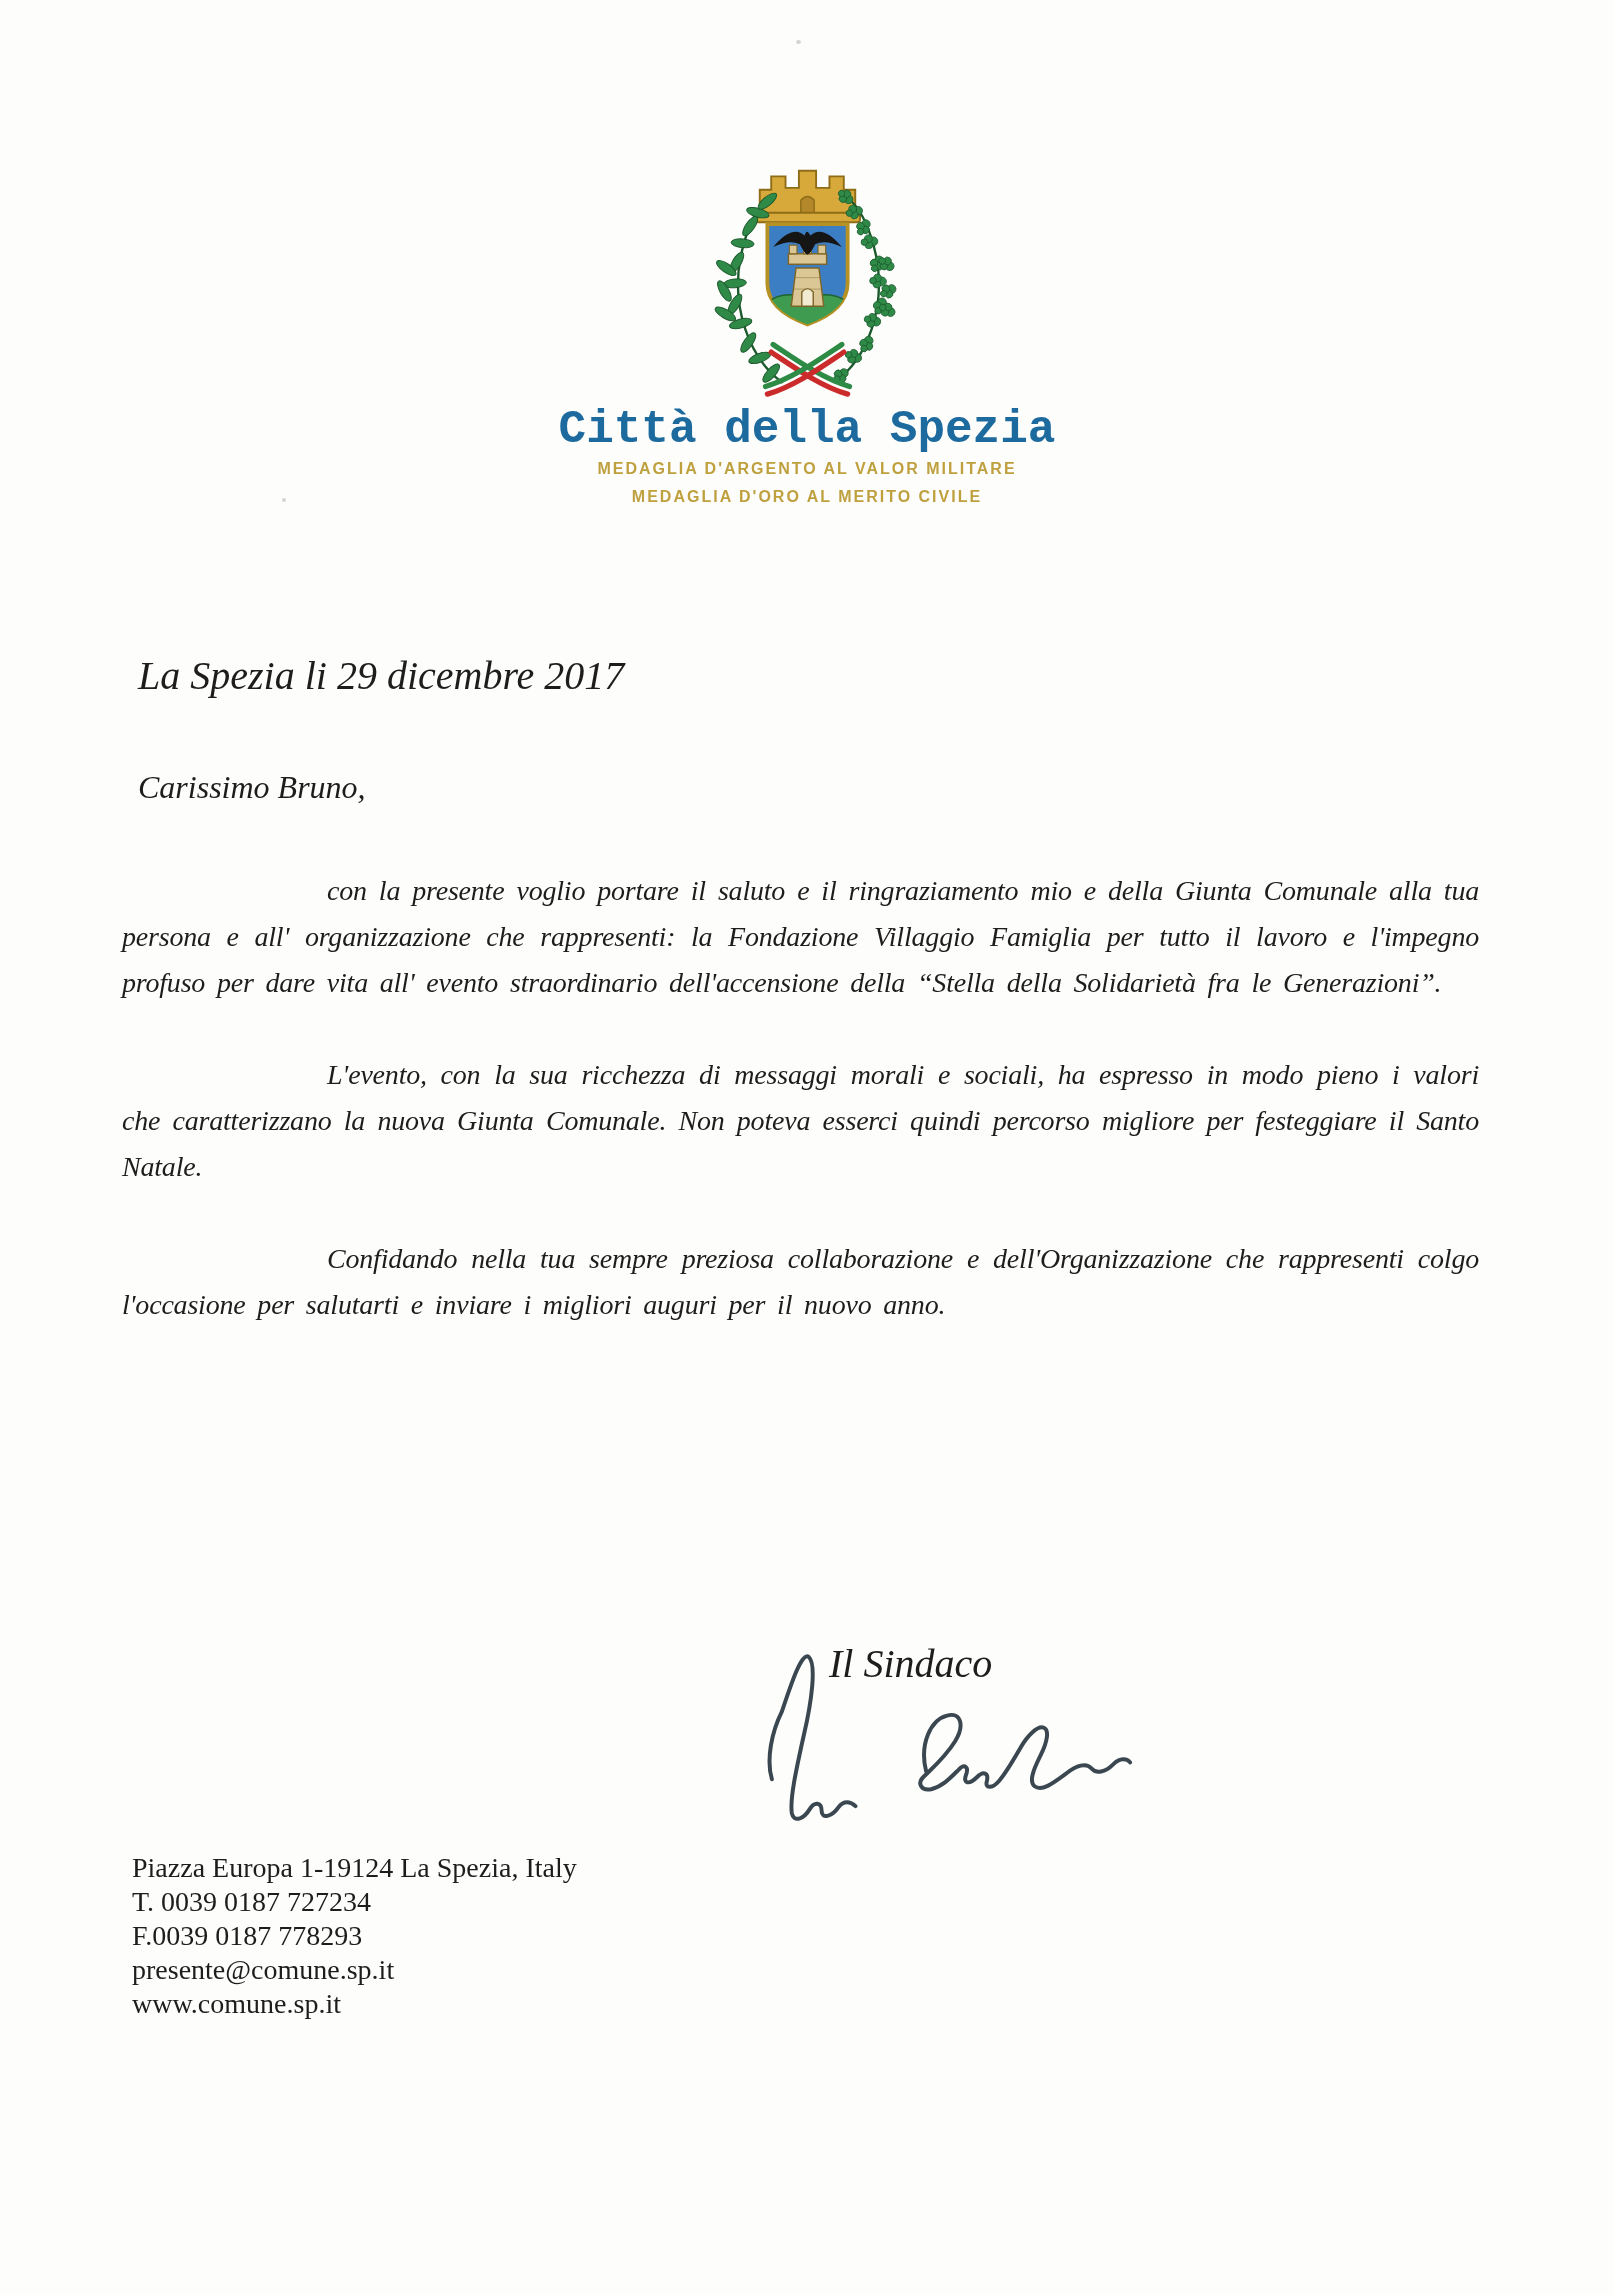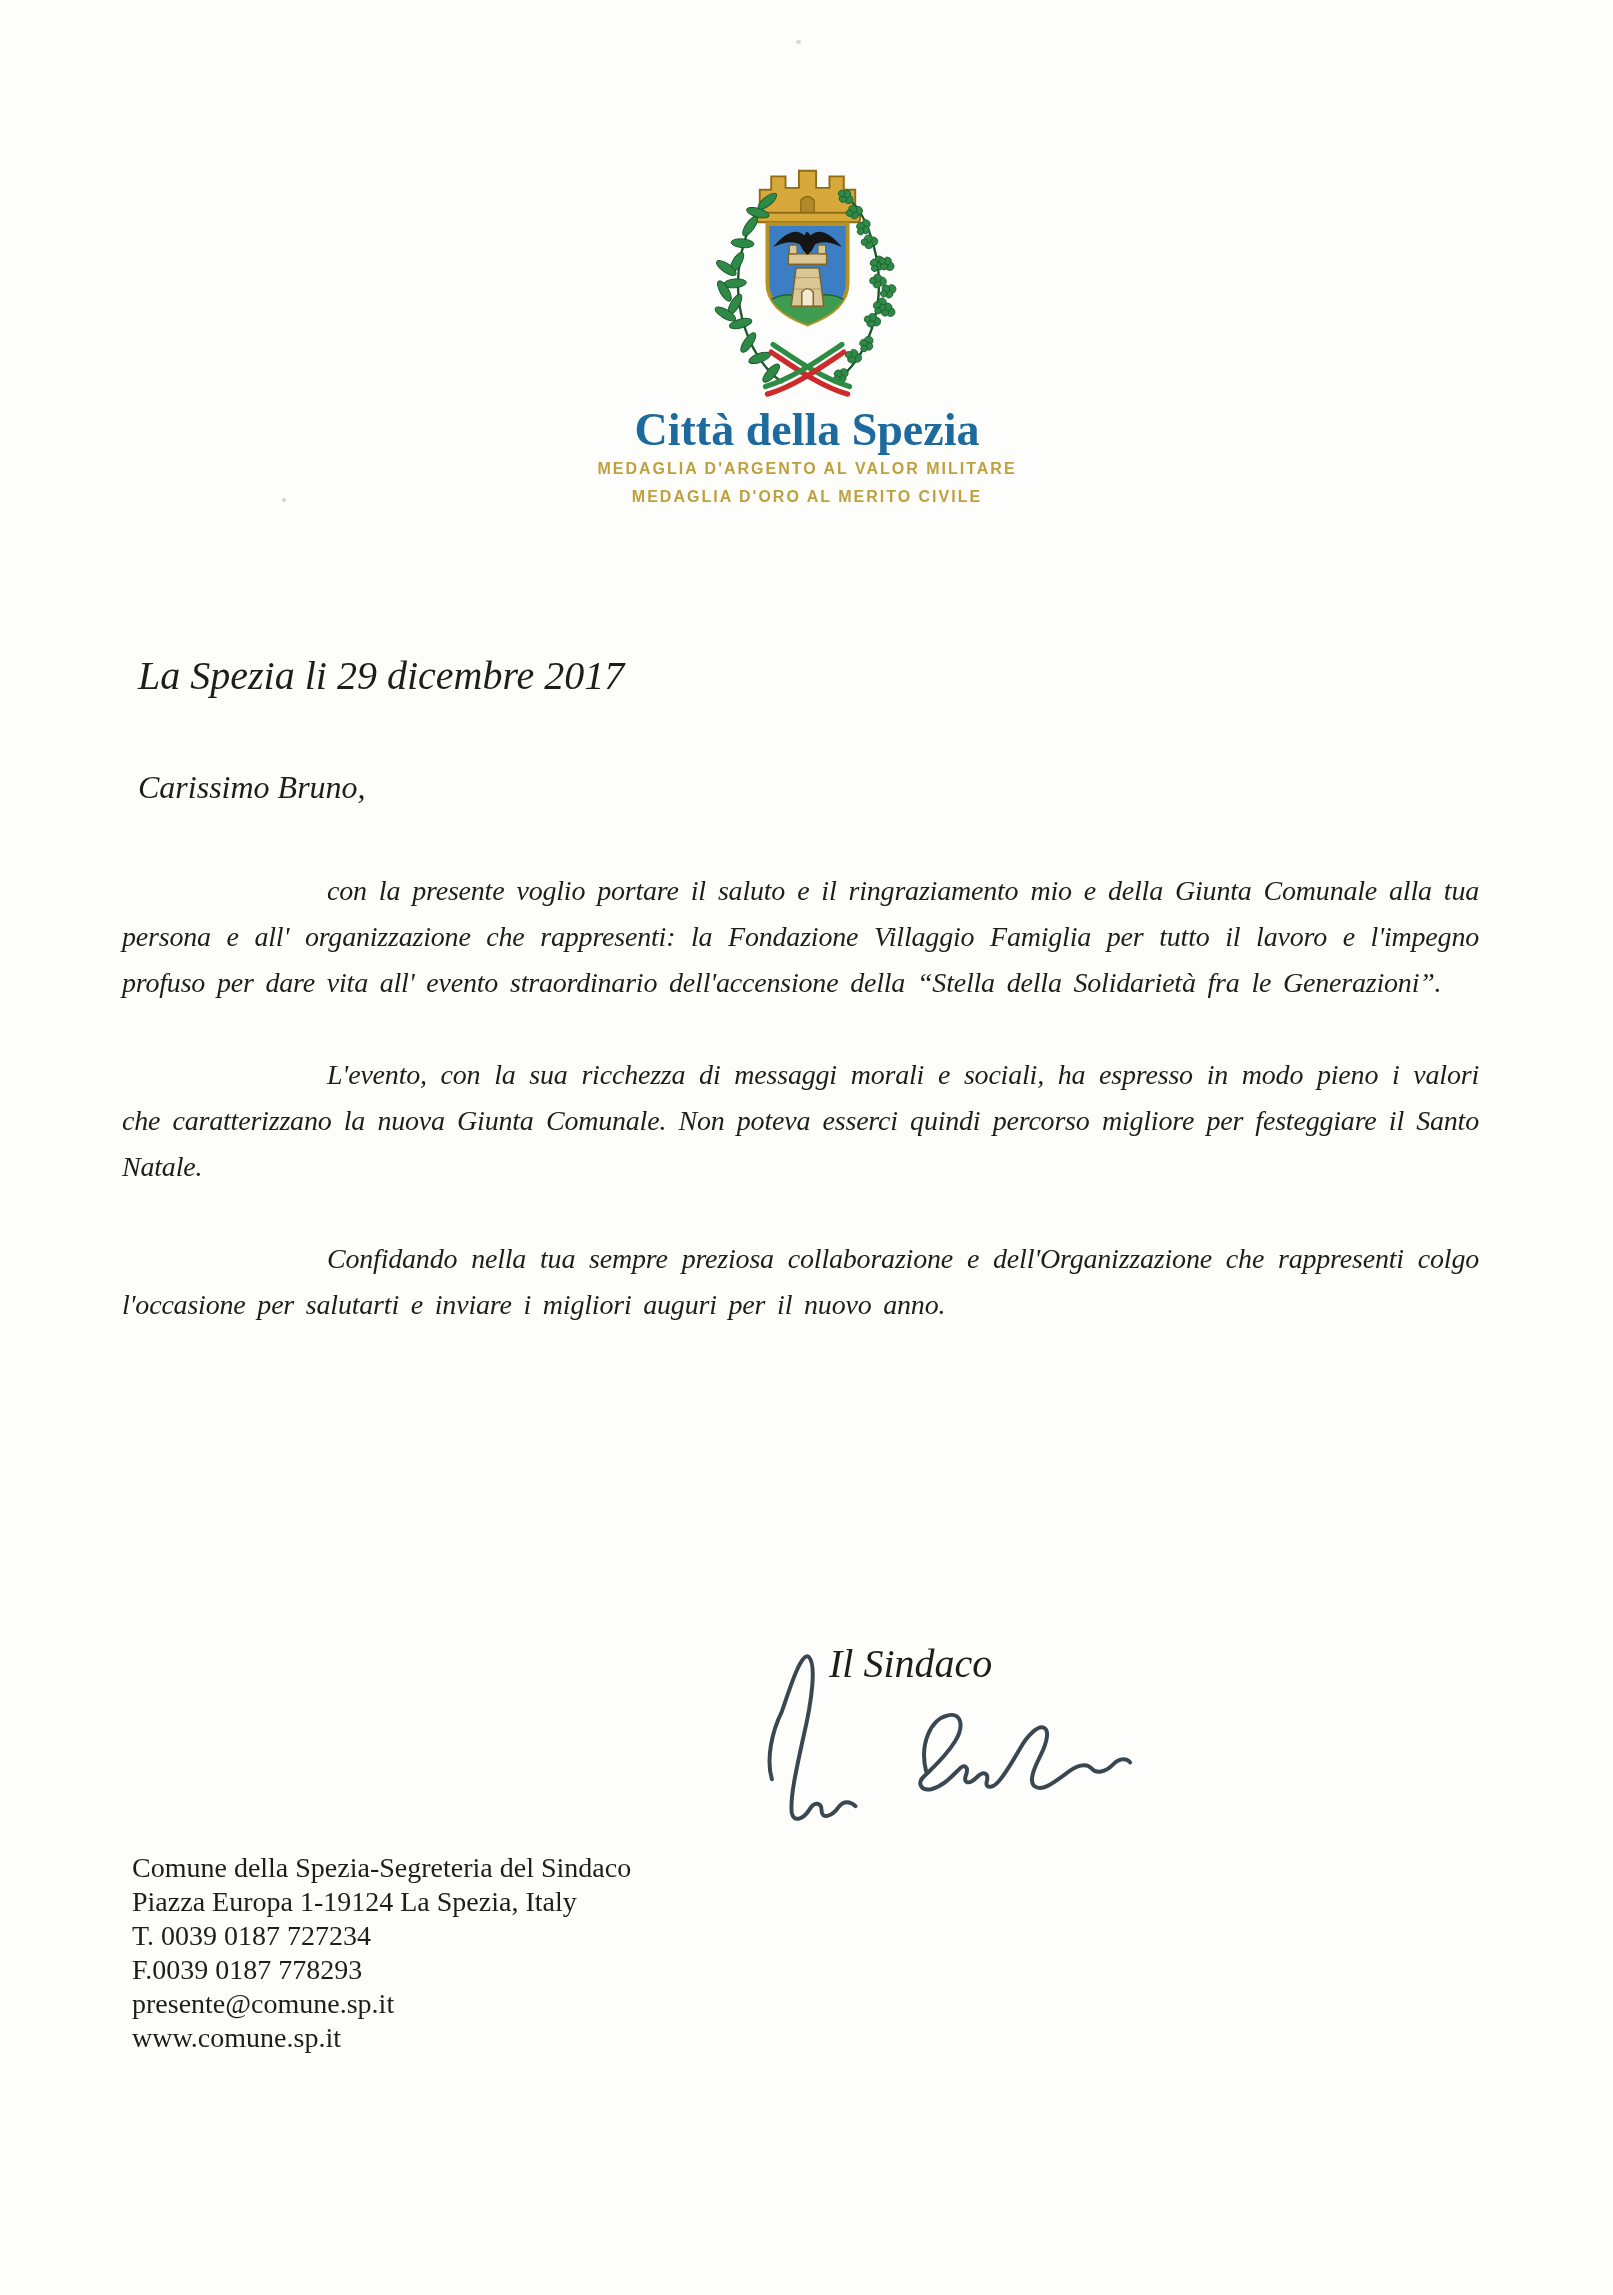--- a/index.html
+++ b/index.html
@@ -4,21 +4,21 @@
 <style>
   html,body{margin:0;padding:0;background:#ffffff;}
   .page{
     position:relative;width:1614px;height:2295px;background:#fdfdfb;
     font-family:"Liberation Serif",serif;color:#1e1d1b;overflow:hidden;
   }
   
   .letterhead{position:absolute;top:0;left:0;right:0;text-align:center;}
   .crest{display:block;margin:156px auto 0 auto;}
   .lh-title{
-    font-family:Liberation Serif, serif;font-weight:600;
+    font-family:Liberation Mono, monospace;font-weight:600;
     font-size:46px;line-height:50px;color:#1d6a9e;margin-top:0px;
   }
   .lh-honor{
     font-family:"Liberation Sans",sans-serif;font-weight:600;
     font-size:16px;line-height:28px;letter-spacing:2px;color:#bfa03f;
   }
   
   .dateline{position:absolute;left:138px;top:652px;font-style:italic;font-size:40px;}
   .salutation{position:absolute;left:138px;top:769px;font-style:italic;font-size:32px;}
   .letter-body{
@@ -152,21 +152,20 @@
 
   <svg class="signature" width="398" height="199" viewBox="0 0 400 200">
     <g fill="none" stroke="#3a4750" stroke-width="4" stroke-linecap="round" stroke-linejoin="round">
       <path d="M20,148 C14,128 20,100 30,80 C40,50 50,20 57,25 C65,32 60,70 52,104 C44,140 38,168 40,182 C42,192 52,188 58,178 C63,170 70,171 70,180 C70,188 80,186 87,176 C92,169 99,170 104,175"></path>
       <path d="M175,140 C168,112 180,88 196,84 C210,80 214,94 204,110 C194,126 180,138 172,146 C166,152 170,160 180,158 C192,155 200,146 208,138 C214,132 218,136 215,144 C212,152 218,154 226,146 C233,139 238,142 236,150 C234,157 241,158 248,150 C255,142 262,130 270,116 C277,104 287,94 293,96 C299,98 297,110 290,124 C283,138 278,150 284,155 C292,161 305,150 316,142 C326,134 336,131 341,137 C346,143 355,141 363,133 C370,126 377,127 380,131"></path>
     </g>
   </svg>
   <div class="signoff">Il Sindaco</div>
 
   <div class="contact">
-    <div>Comune della Spezia-Segreteria del Sindaco</div>
     <div>Piazza Europa 1-19124 La Spezia, Italy</div>
     <div>T. 0039 0187 727234</div>
     <div>F.0039 0187 778293</div>
     <div>presente@comune.sp.it</div>
     <div>www.comune.sp.it</div>
   </div>
 
 </div>
 
 

